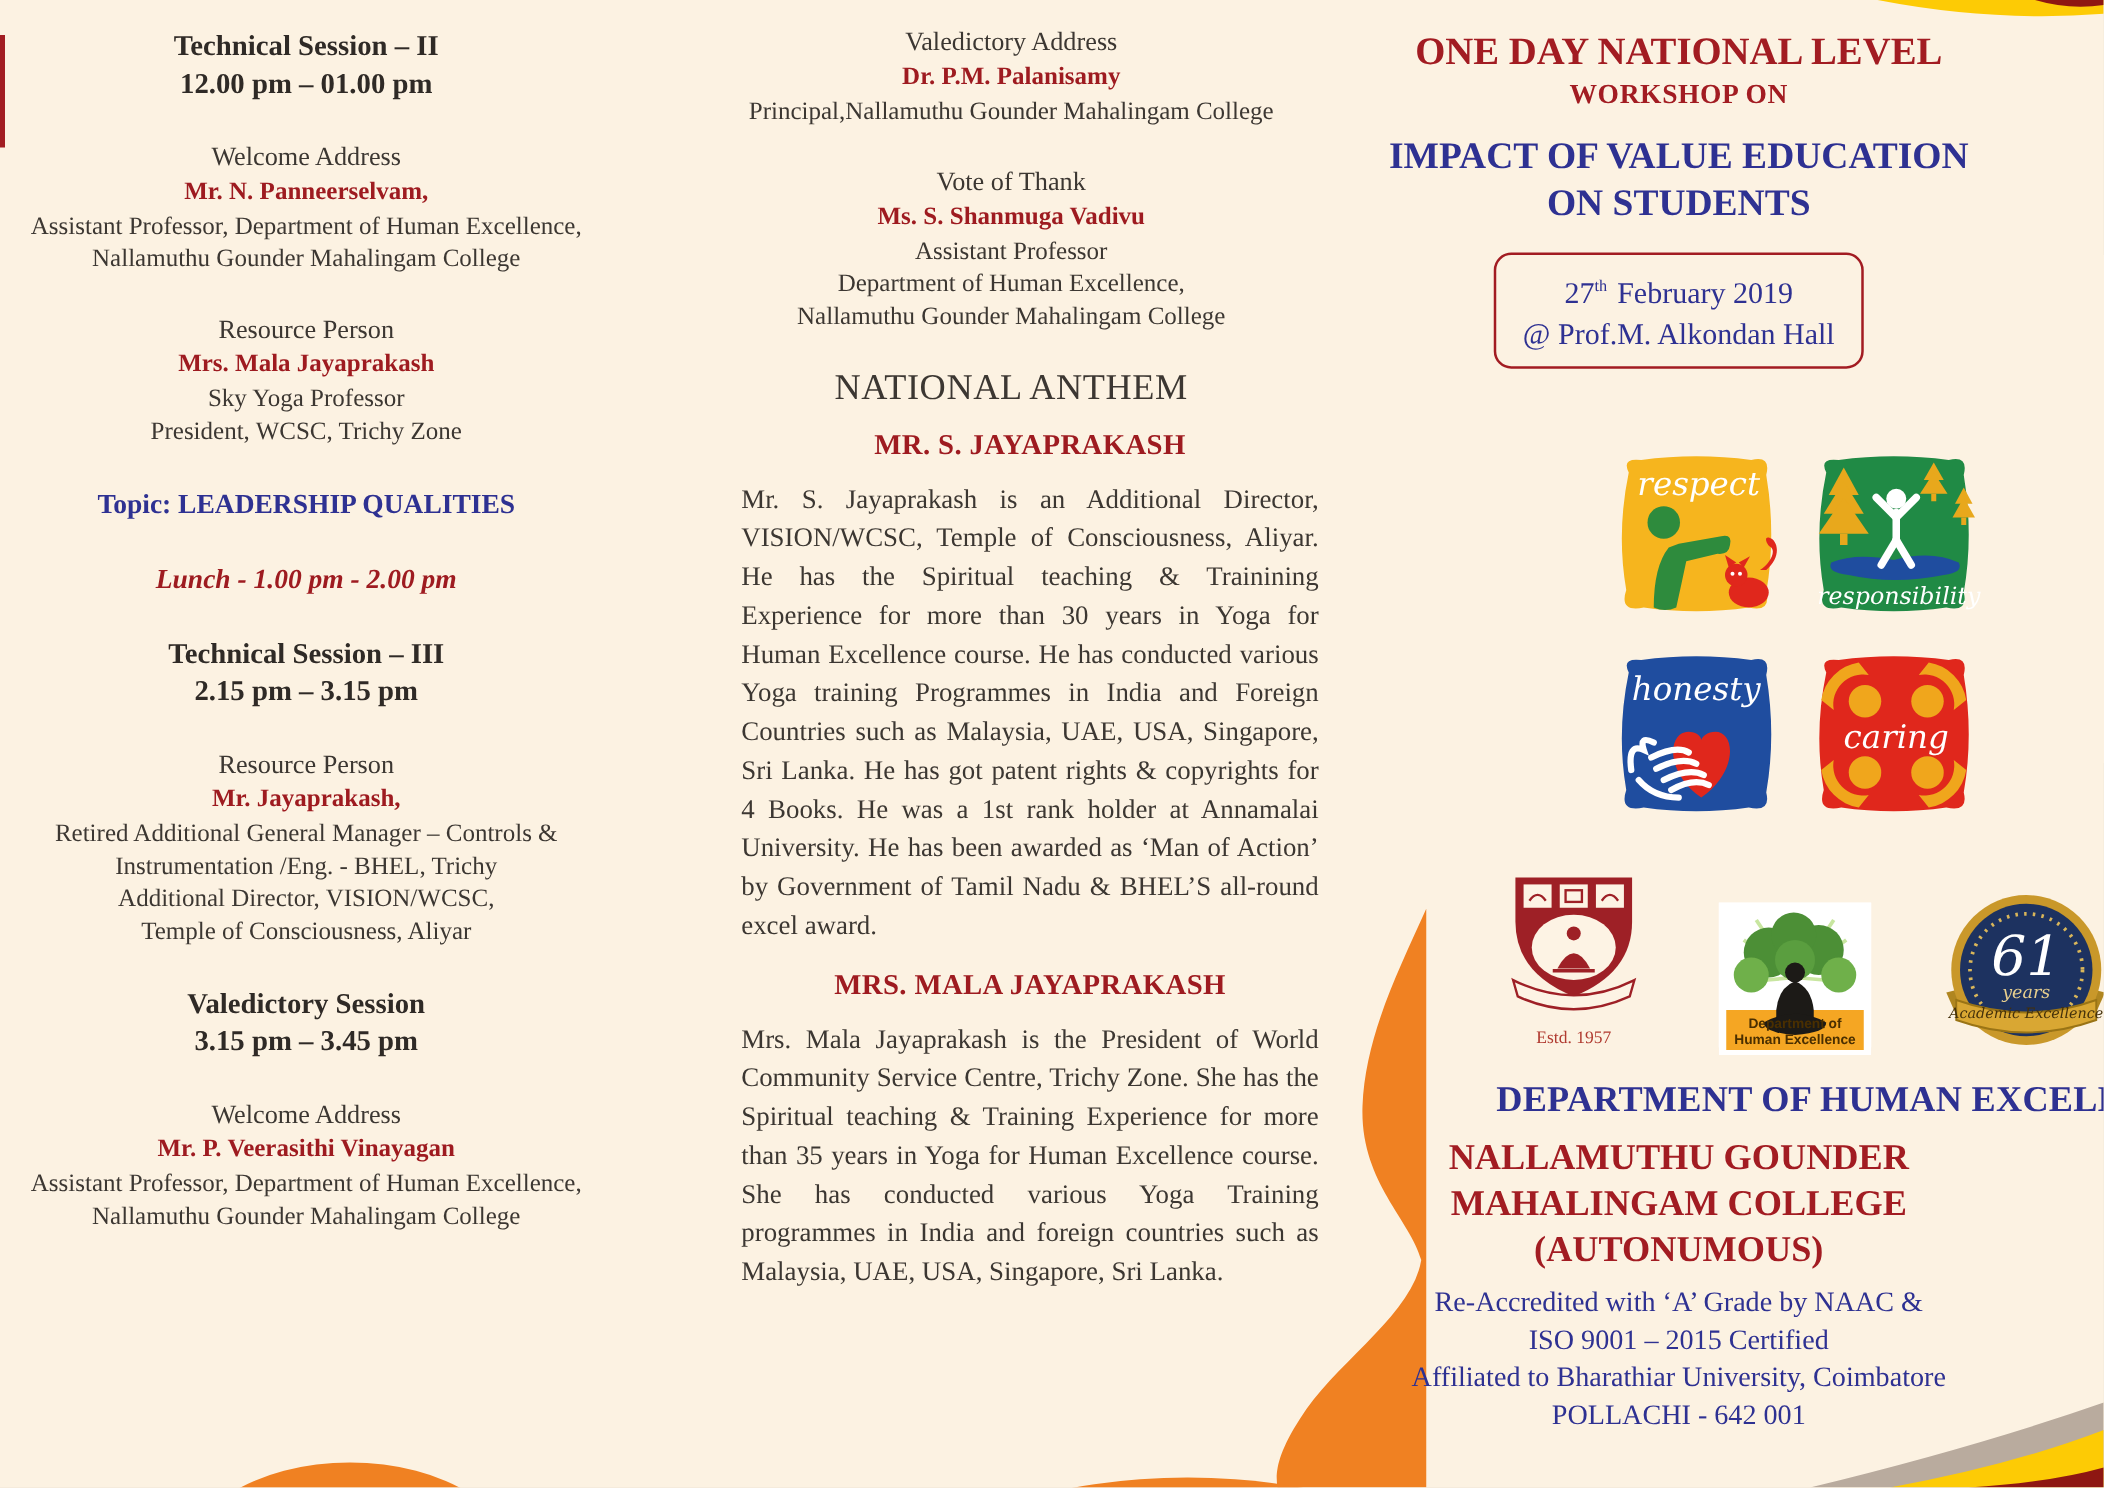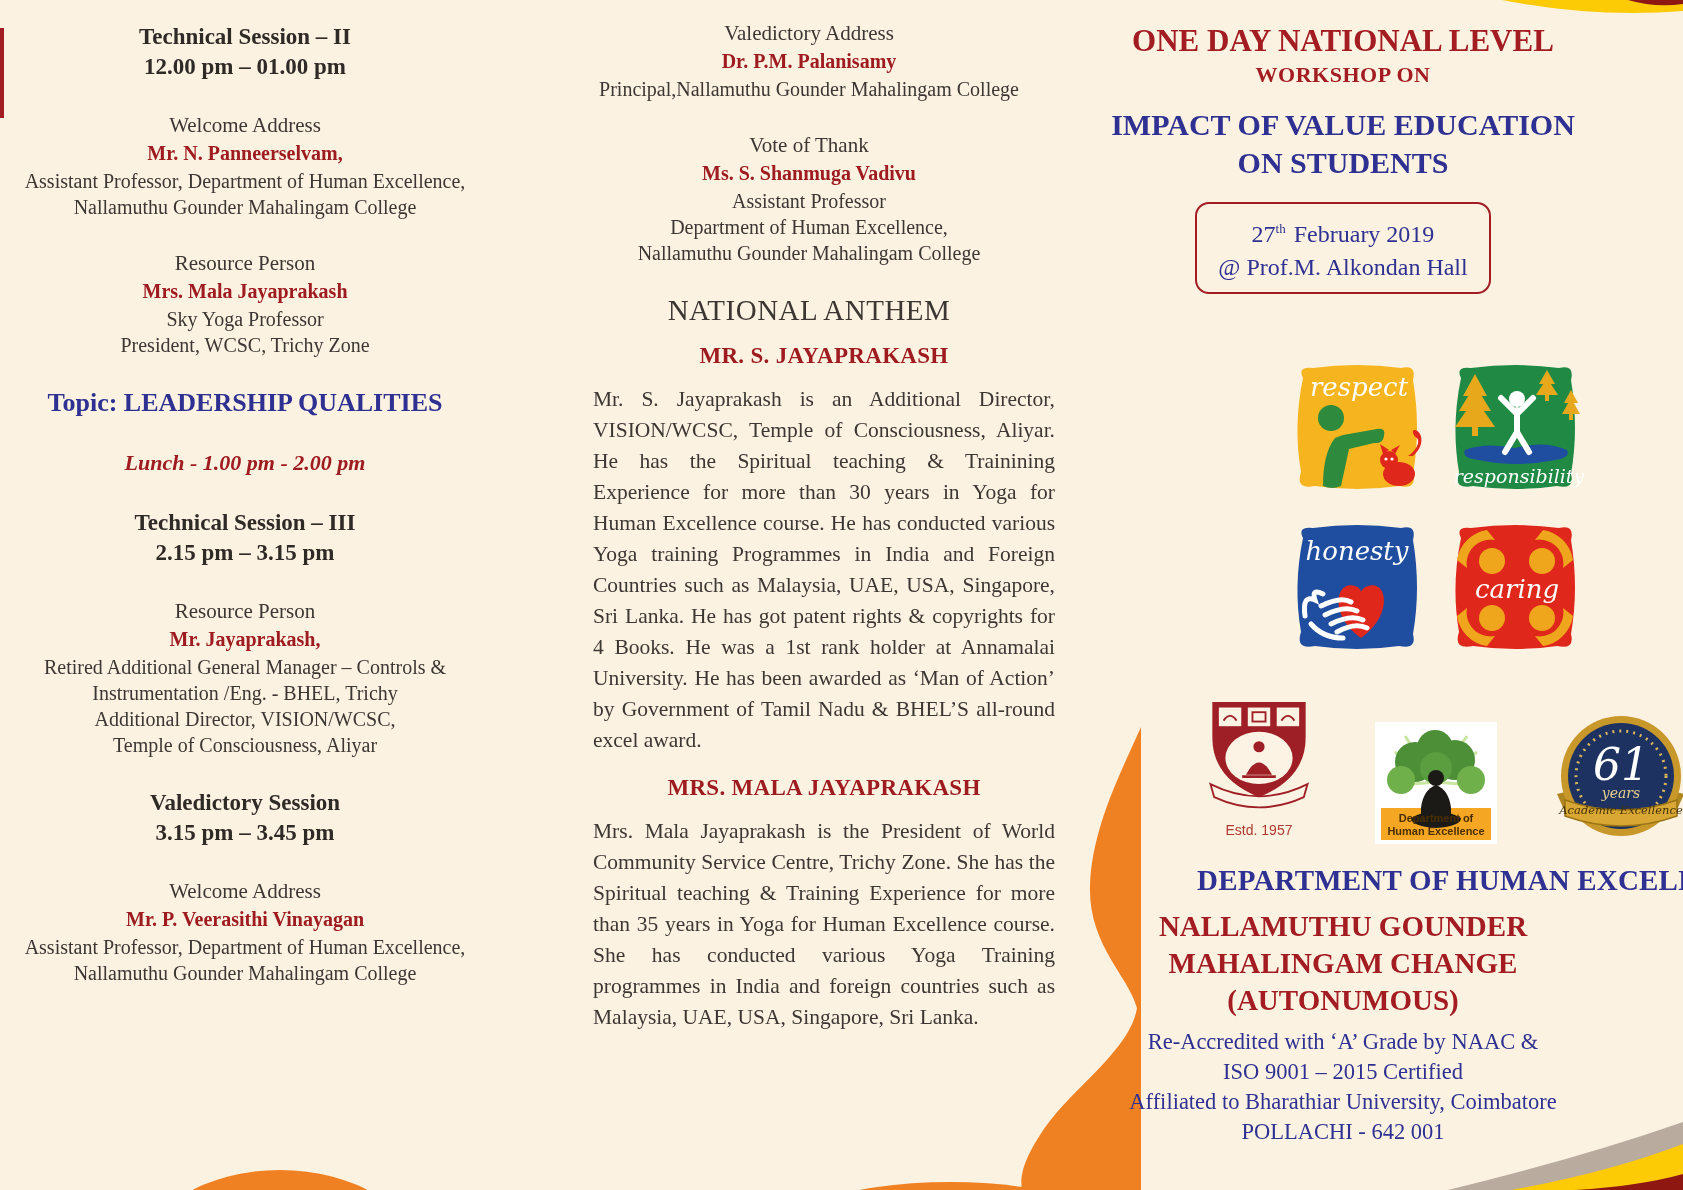--- a/index.html
+++ b/index.html
@@ -11,21 +11,21 @@
   }
   
   .col-left{position:absolute;left:0;top:0;width:490px;text-align:center;padding-top:22px;}
   .col-mid{position:absolute;left:558px;top:0;width:502px;text-align:center;padding-top:20px;}
   .col-right{position:absolute;left:1100px;top:0;width:486px;text-align:center;padding-top:22px;}
   .blk{margin:0 0 30px 0;}
   .line-label{font-size:21px;line-height:27px;}
   .line-name{font-size:20px;line-height:29px;font-weight:bold;color:#9e1b20;}
   .line-role{font-size:20px;line-height:26px;}
   .line-session{font-size:23px;line-height:30px;font-weight:bold;color:#2f2a26;}
-  .line-topic{font-size:26px;line-height:30px;font-weight:bold;color:#2e3192;}
+  .line-topic{font-size:22px;line-height:30px;font-weight:bold;color:#2e3192;}
   .line-lunch{font-size:22px;line-height:30px;font-weight:bold;font-style:italic;color:#9e1b20;}
   .line-anthem{font-size:29px;line-height:28px;letter-spacing:.5px;margin-top:2px;}
   .bio-head{font-size:23px;line-height:28px;font-weight:bold;color:#9e1b20;text-align:center;margin:18px 5px 0 35px;letter-spacing:.3px;}
   .bio-text{font-size:21.5px;line-height:31px;text-align:justify;margin:14px 5px 0 35px;color:#3c3732;}
   
   .rt-title1{font-size:31px;line-height:38px;font-weight:bold;color:#a21c22;white-space:nowrap;}
   .rt-title2{font-size:22px;line-height:30px;font-weight:bold;color:#a21c22;letter-spacing:.5px;}
   .rt-title3{font-size:30px;line-height:38px;font-weight:bold;color:#2e3192;white-space:nowrap;margin-top:16px;}
   .rt-title4{font-size:30px;line-height:38px;font-weight:bold;color:#2e3192;}
   .date-box{
@@ -35,21 +35,21 @@
   .date-box sup{font-size:13px;}
   .date-rest{margin-left:8px;}
   .tiles{position:absolute;left:1287px;top:358px;width:302px;}
   .tile{position:absolute;width:140px;height:140px;}
   .tile.t0{left:0;top:0;}
   .tile.t1{left:158px;top:0;}
   .tile.t2{left:0;top:160px;}
   .tile.t3{left:158px;top:160px;}
   .logos{position:absolute;left:1190px;top:698px;height:160px;}
   .crest{position:absolute;left:13px;top:0;width:112px;text-align:center;}
-  .crest-caption{font-size:14px;color:#b03a30;font-family:Liberation Sans, sans-serif;margin-top:2px;}
+  .crest-caption{font-size:14px;color:#b03a30;font-family:Liberation Serif, serif;margin-top:2px;}
   .deptlogo{position:absolute;left:185px;top:24px;width:122px;height:116px;background:#ffffff;}
   .badge{position:absolute;left:363px;top:16px;width:135px;height:135px;}
   .dept-heading{
     position:absolute;left:1197px;top:864px;font-size:29px;font-weight:bold;color:#2e3192;
     white-space:nowrap;letter-spacing:.2px;
   }
   .college-block{position:absolute;left:1100px;top:908px;width:486px;text-align:center;}
   .college-line{font-size:29px;line-height:37px;font-weight:bold;color:#a21c22;white-space:nowrap;}
   .accred-line{font-size:22.5px;line-height:30px;color:#2e3192;white-space:nowrap;}
   .accred-block{margin-top:8px;}
@@ -286,21 +286,21 @@
         <text x="68" y="84" font-size="14" font-style="italic" fill="#e8cf8e" text-anchor="middle" font-family="DejaVu Serif, serif">years</text>
         <path d="M12,86 Q68,106 124,86 L124,102 Q68,122 12,102 Z" fill="#d9a733" stroke="#9a7415" stroke-width="1.5"></path>
         <text x="68" y="100" font-size="11.5" font-style="italic" fill="#43300a" text-anchor="middle" font-family="DejaVu Serif, serif">Academic Excellence</text>
       </svg>
     </div>
   </div>
 
   <div class="dept-heading">DEPARTMENT OF HUMAN EXCELLENCE</div>
   <div class="college-block">
     <div class="college-line">NALLAMUTHU GOUNDER</div>
-    <div class="college-line">MAHALINGAM CHANGE</div>
+    <div class="college-line">MAHALINGAM COLLEGE</div>
     <div class="college-line">(AUTONUMOUS)</div>
     <div class="accred-block">
       <div class="accred-line">Re-Accredited with ‘A’ Grade by NAAC &amp;</div>
       <div class="accred-line">ISO 9001 – 2015  Certified</div>
       <div class="accred-line">Affiliated to Bharathiar University, Coimbatore</div>
       <div class="accred-line">POLLACHI - 642 001</div>
     </div>
   </div>
 
 </div>

